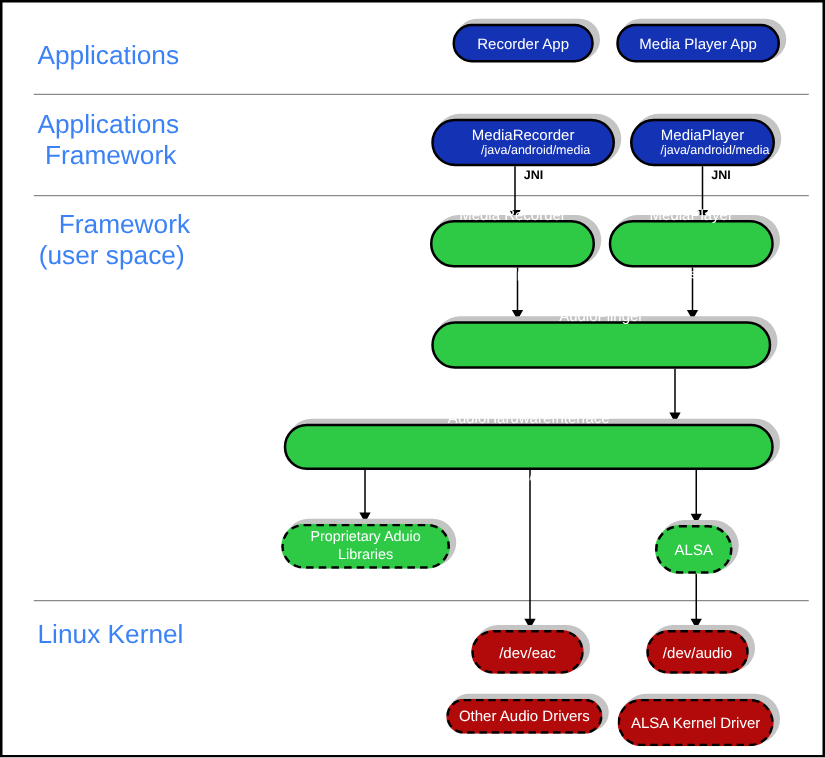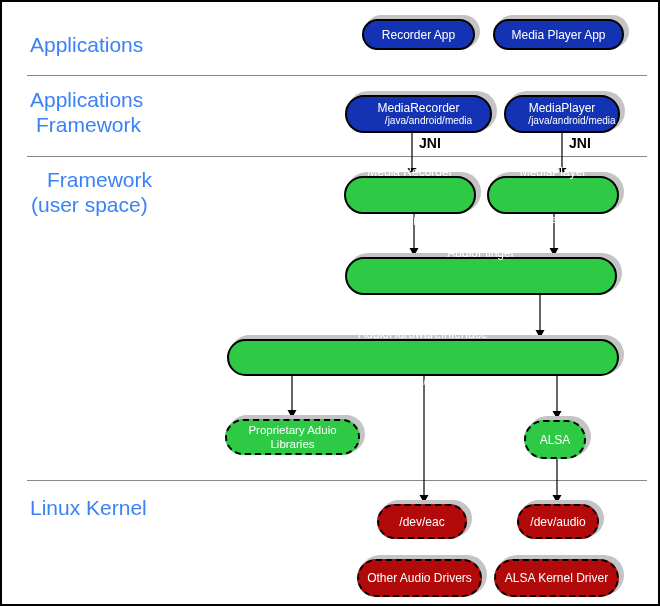--- a/index.html
+++ b/index.html
@@ -22,21 +22,21 @@
     box-shadow:4px -3px 0 1px #c4c4c4;
   }
   .pill.dashed{border-style:dashed;}
   .pill.blue{background:#1432b4;}
   .pill.green{background:#2eca46;gap:35px;}
   .pill.red{background:#b20a0a;}
   .pill-title{font-size:12px;line-height:14px;}
   .pill-sub{font-size:10px;line-height:12px;padding-left:20px;}
   .pill-title.wrap{font-size:11.5px;line-height:14px;width:120px;}
   .edge-label{
-    position:absolute;color:#000;font-size:14px;font-weight:bold;z-index:4;white-space:nowrap;
+    position:absolute;color:#000;font-size:10px;font-weight:bold;z-index:4;white-space:nowrap;
   }
   #wires{position:absolute;left:0;top:0;z-index:2;}
   #wires line{stroke:#000;stroke-width:1.2;}
   #wires polygon{fill:#000;}
 </style>
 </head>
 <body>
 
 <div id="stage">
 
@@ -131,20 +131,20 @@
   <div class="pill red dashed" style="left:375px;top:502px;width:90px;height:35px">
     <div class="pill-title">/dev/eac</div>
   </div>
 
   <div class="pill green dashed" style="left:522px;top:418px;width:62px;height:39px">
     <div class="pill-title">ALSA</div>
   </div>
   <div class="pill red dashed" style="left:515px;top:502px;width:82px;height:35px">
     <div class="pill-title">/dev/audio</div>
   </div>
-  <div class="pill red dashed" style="left:355px;top:557px;width:125px;height:38px">
+  <div class="pill red dashed" style="left:355px;top:557px;width:125px;height:28px">
     <div class="pill-title">Other Audio Drivers</div>
   </div>
   <div class="pill red dashed" style="left:492px;top:557px;width:125px;height:38px">
     <div class="pill-title">ALSA Kernel Driver</div>
   </div>
 
 </div>
 
 </body></html>

